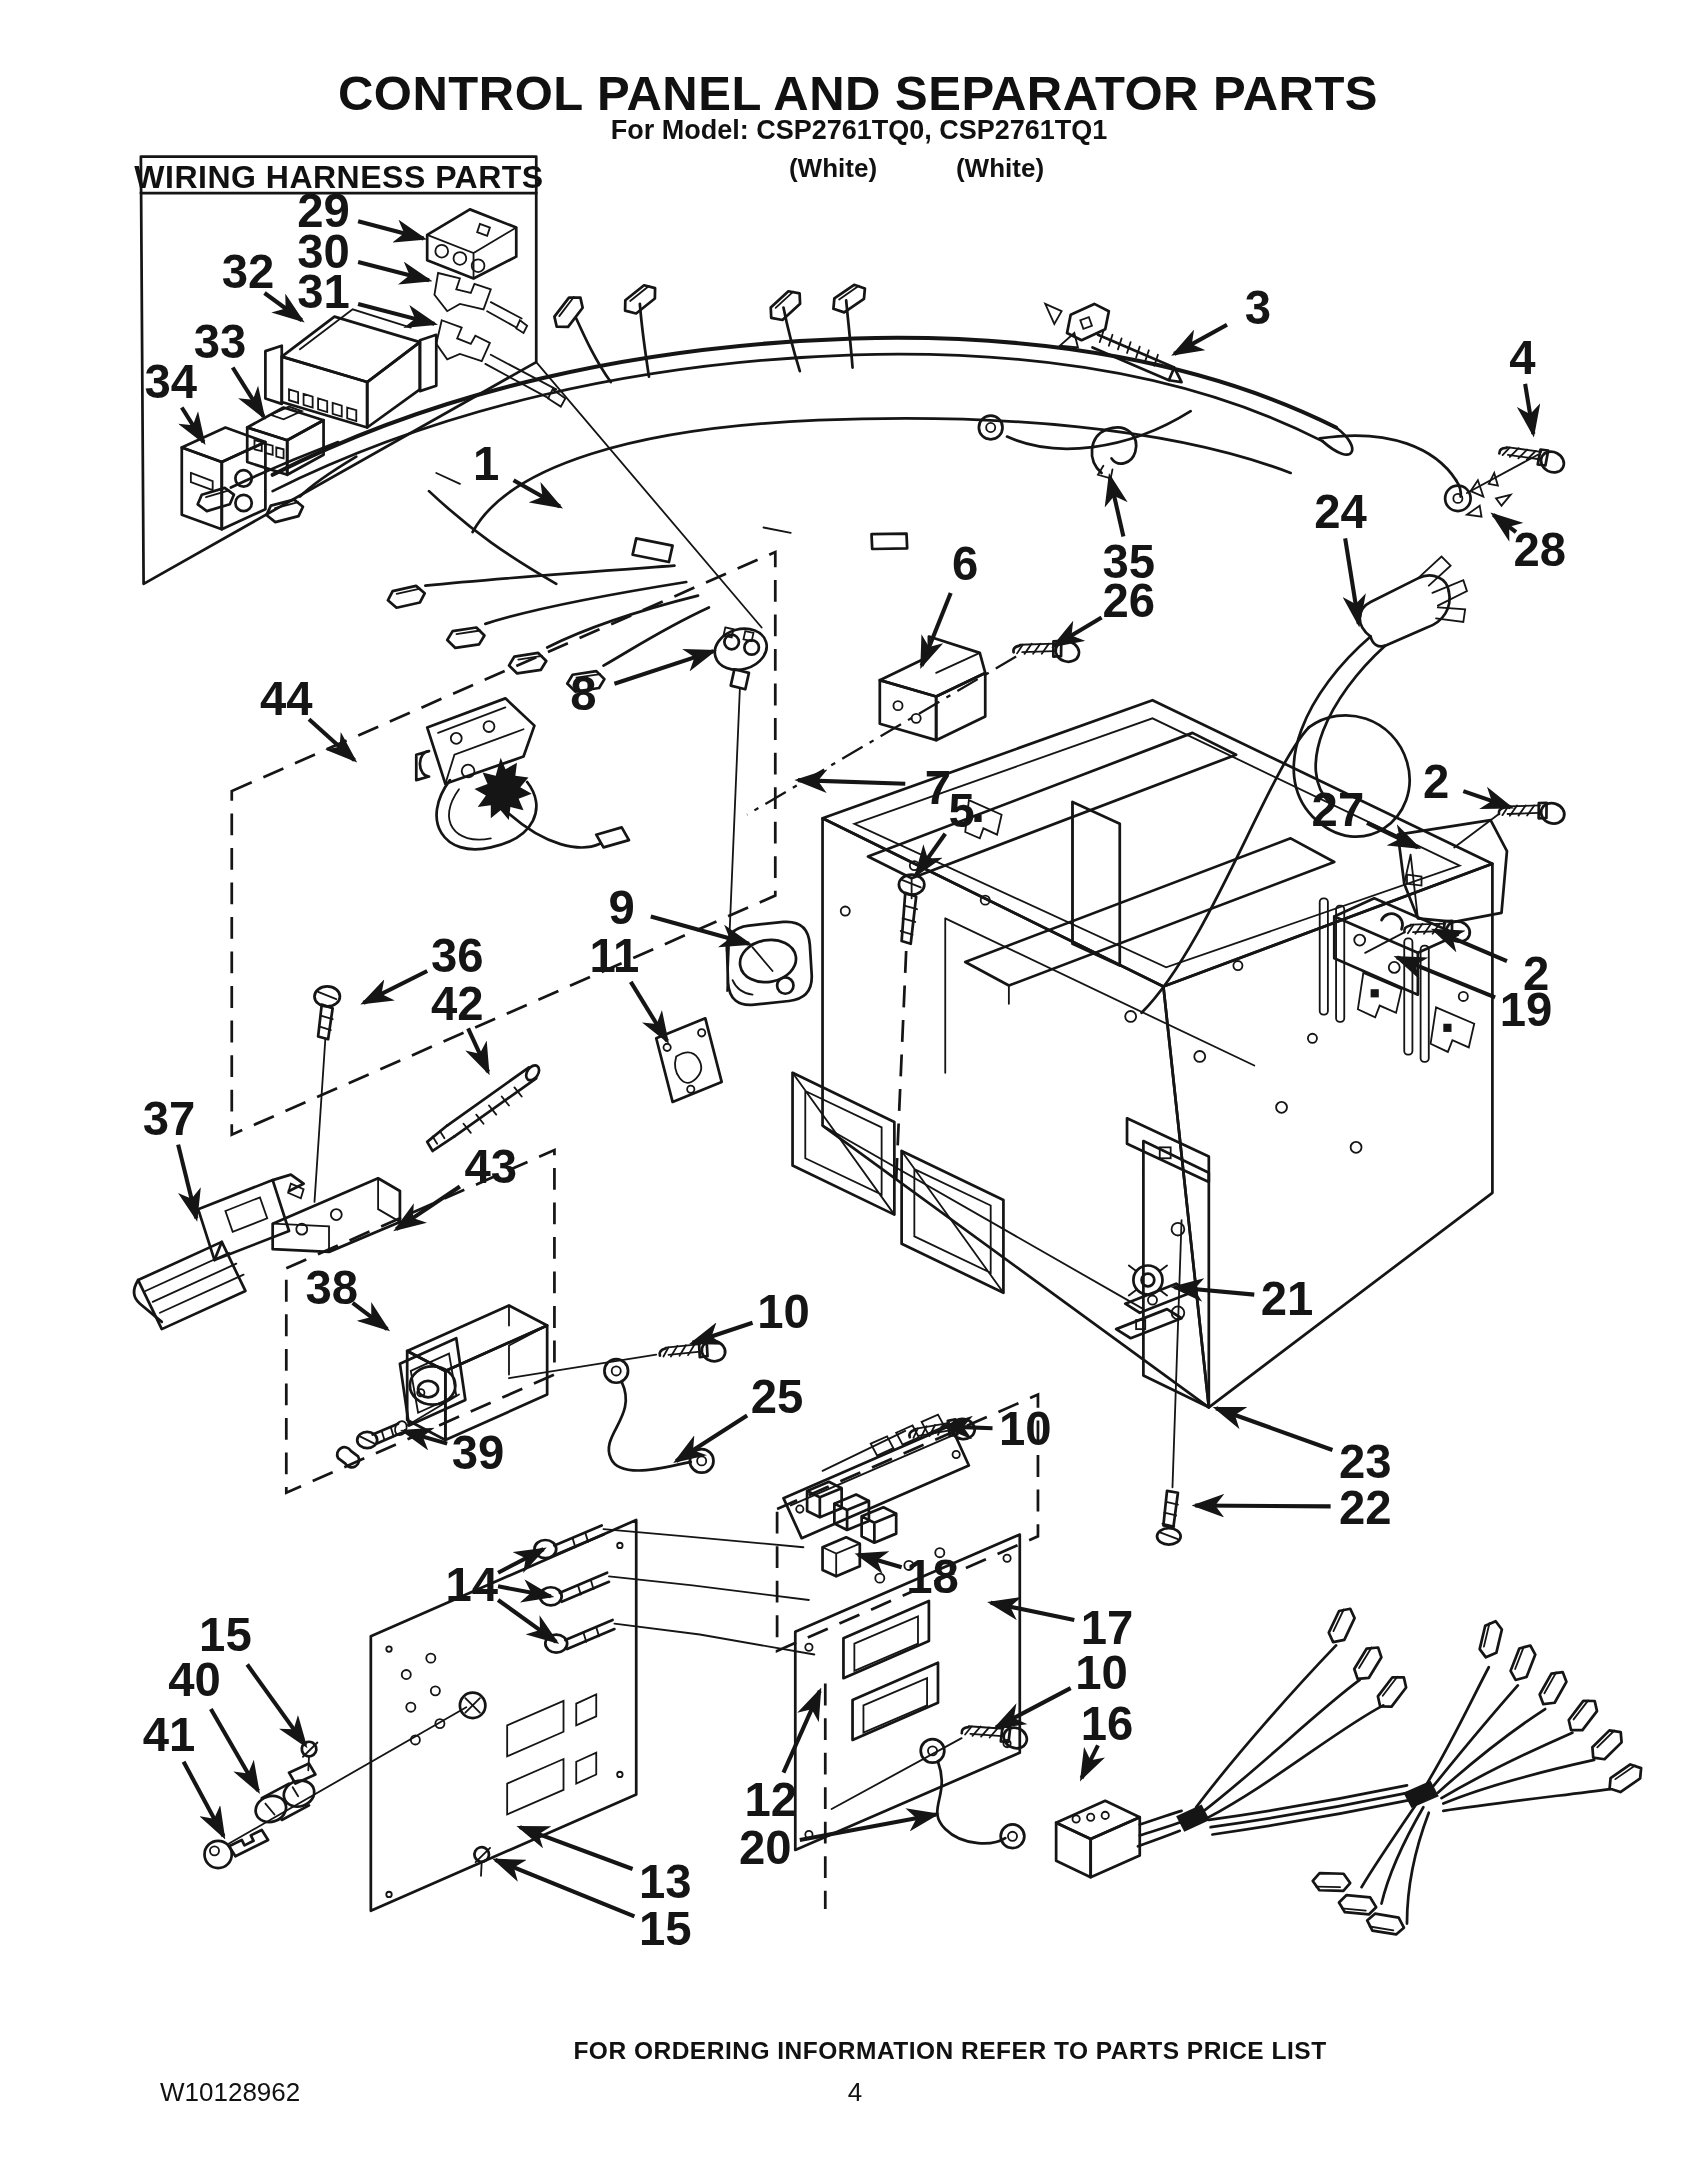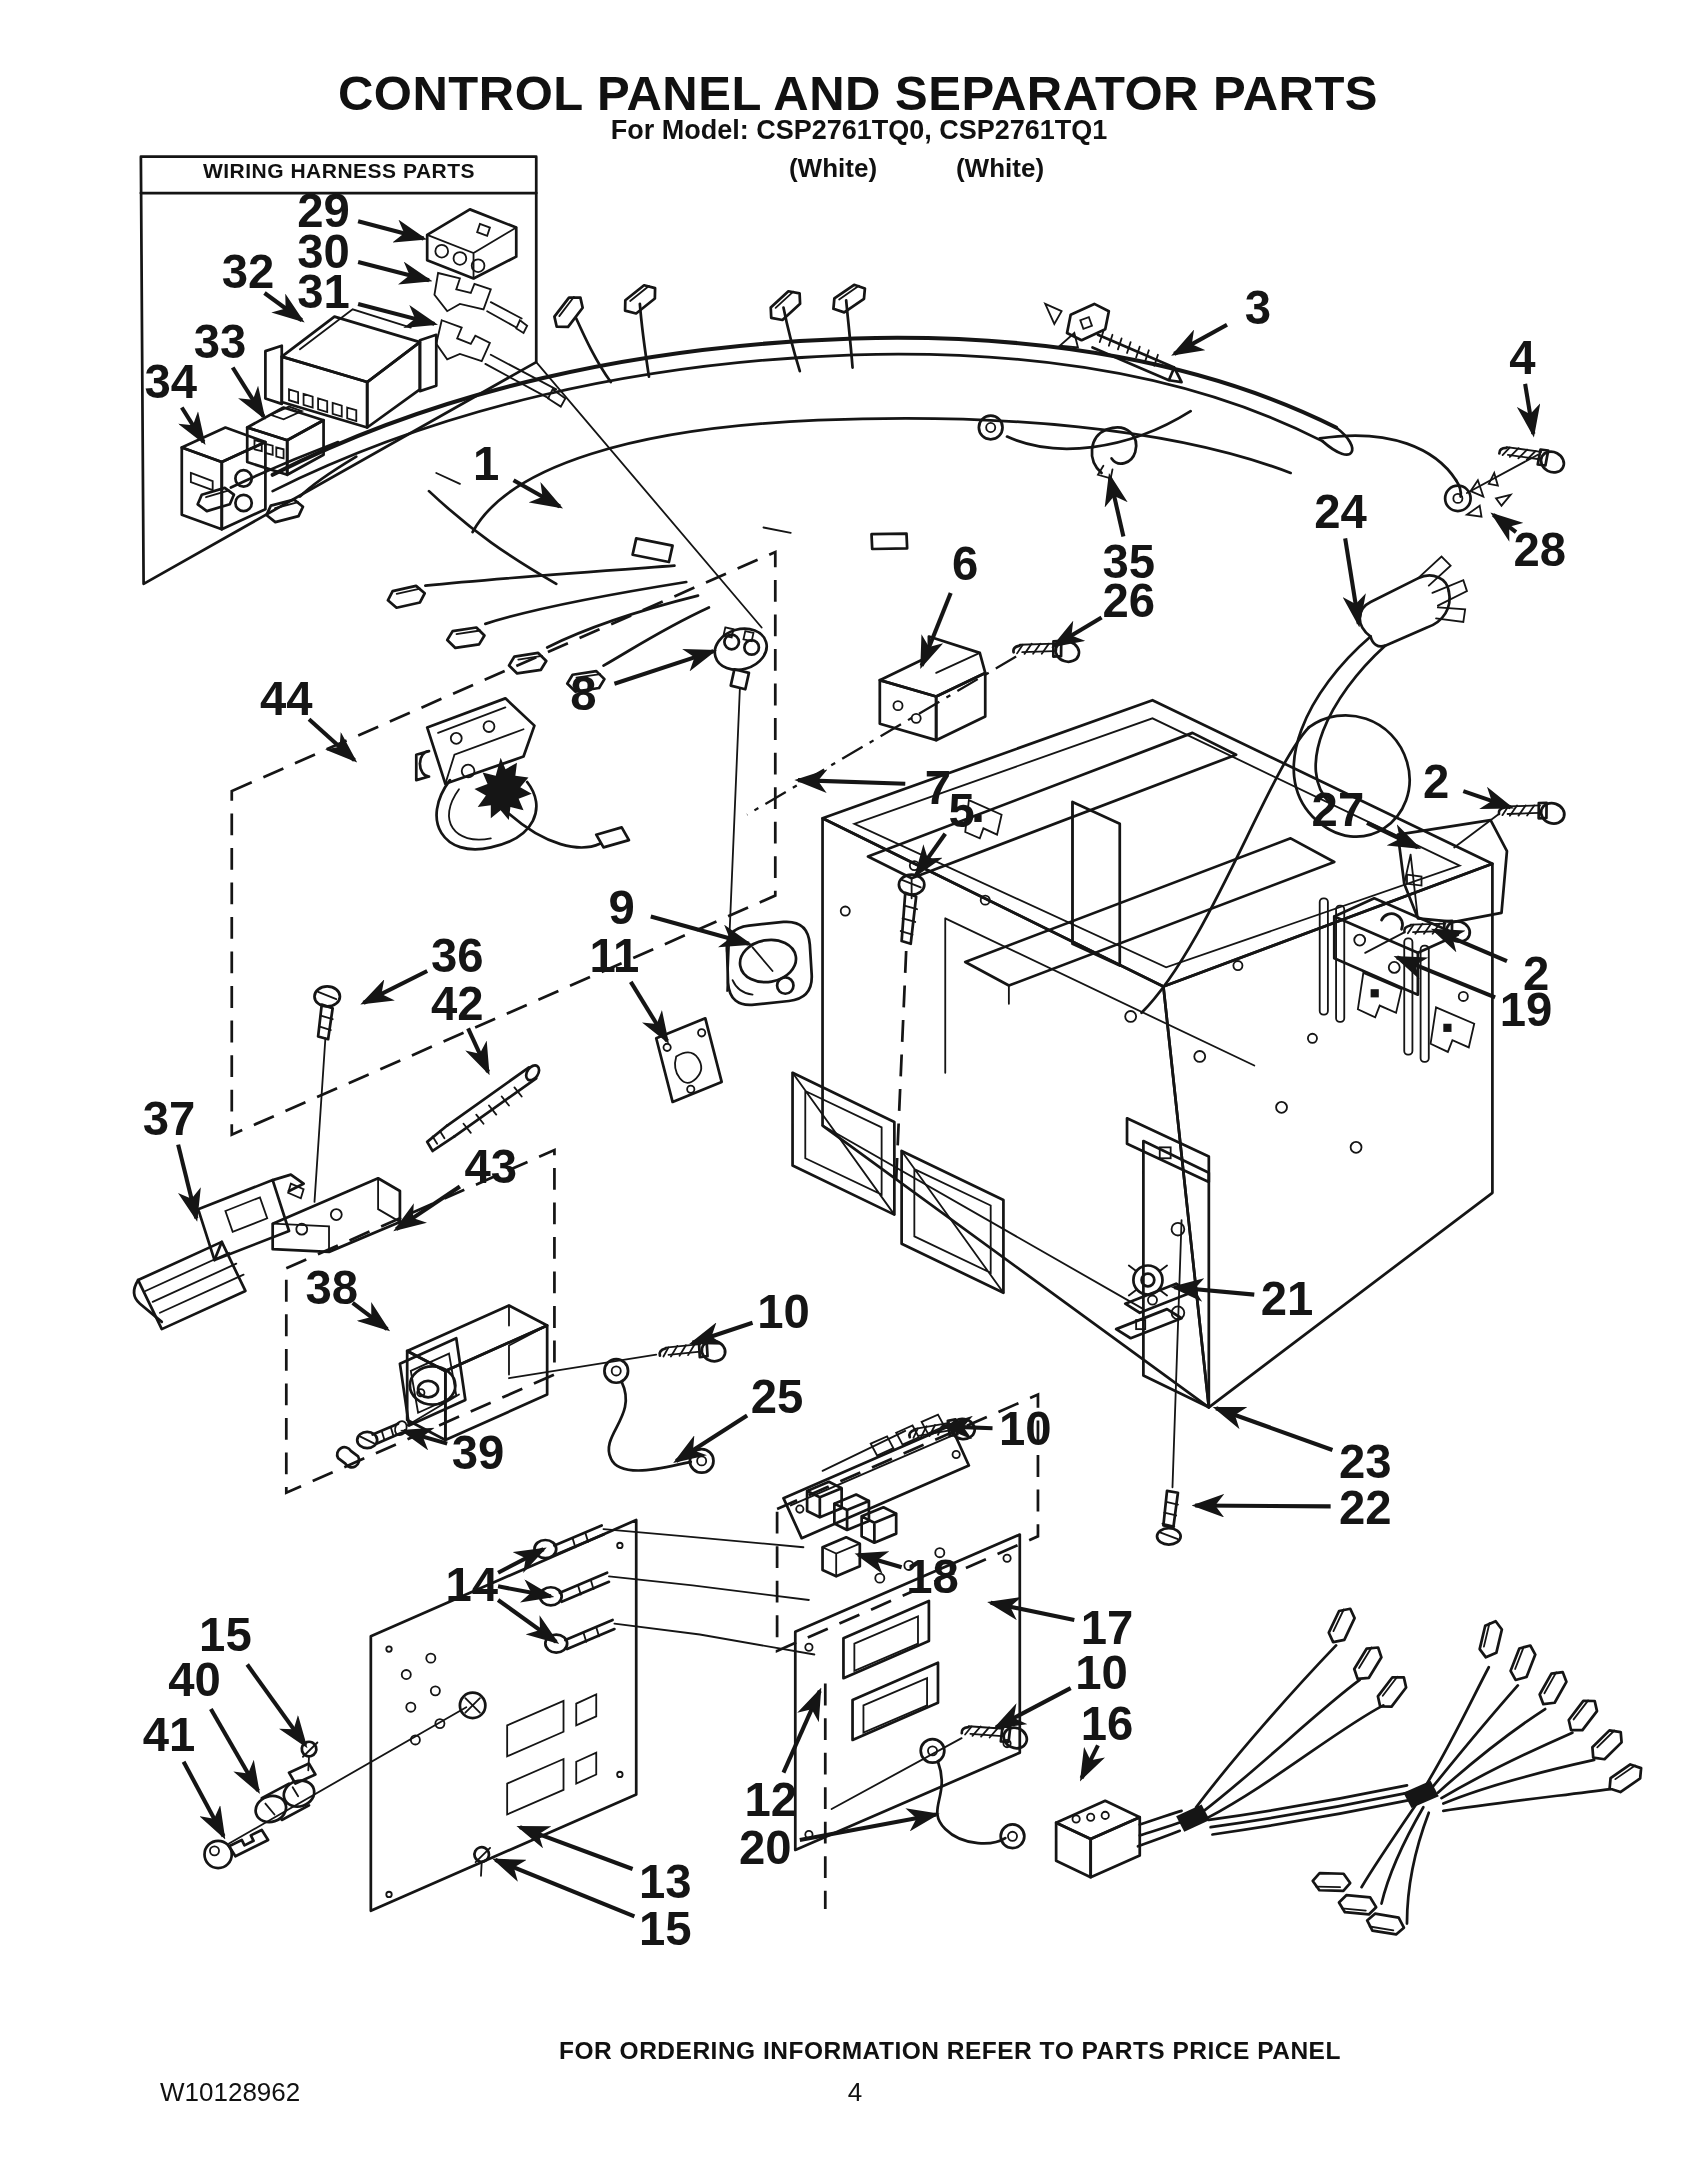--- a/index.html
+++ b/index.html
@@ -5,21 +5,21 @@
   html,body{margin:0;padding:0;}
   body{
     width:1686px;height:2182px;position:relative;background:#ffffff;
     font-family:"Liberation Sans", sans-serif;color:#111;overflow:hidden;
   }
   .abs{position:absolute;white-space:nowrap;}
   .title{top:65px;left:843px;transform:translateX(-50%);font-size:49px;font-weight:bold;letter-spacing:0.5px;margin-left:15px;}
   .subtitle{top:115px;left:859px;transform:translateX(-50%);font-size:27px;font-weight:bold;}
   .white-left{top:153px;left:833px;transform:translateX(-50%);font-size:26px;font-weight:bold;}
   .white-right{top:153px;left:1000px;transform:translateX(-50%);font-size:26px;font-weight:bold;}
-  .inset-title{top:159px;left:339px;transform:translateX(-50%);font-size:21px;font-weight:bold;letter-spacing:0.5px;}
+  .inset-title{top:159px;left:339px;transform:translateX(-50%);font-size:32px;font-weight:bold;letter-spacing:0.5px;}
   .footer{top:2037px;left:950px;transform:translateX(-50%);font-size:24.5px;font-weight:bold;letter-spacing:0.5px;}
   .docnum{top:2077px;left:160px;font-size:26px;}
   .pagenum{top:2077px;left:855px;transform:translateX(-50%);font-size:26px;}
   svg{position:absolute;top:0;left:0;}
   .ink{stroke:#151515;fill:none;stroke-width:3;stroke-linecap:round;stroke-linejoin:round;}
   .thin{stroke:#151515;fill:none;stroke-width:2;stroke-linecap:round;}
   .thick{stroke:#151515;fill:none;stroke-width:4.5;stroke-linecap:round;}
   .dash{stroke:#151515;fill:none;stroke-width:3;stroke-dasharray:24 14;}
   .dashdot{stroke:#151515;fill:none;stroke-width:2.5;stroke-dasharray:26 9 5 9;}
   .fillink{fill:#151515;stroke:none;}
@@ -639,16 +639,16 @@
       <line x1="1208" y1="1920" x2="1190" y2="1956" class="leader" marker-end="url(#ah)"></line>
       <text x="1218" y="1914" class="callout">16</text>
     </g>
 </svg>
 
 <div class="abs title">CONTROL PANEL AND SEPARATOR PARTS</div>
 <div class="abs subtitle">For Model: CSP2761TQ0, CSP2761TQ1</div>
 <div class="abs white-left">(White)</div>
 <div class="abs white-right">(White)</div>
 <div class="abs inset-title">WIRING HARNESS PARTS</div>
-<div class="abs footer">FOR ORDERING INFORMATION REFER TO PARTS PRICE PANEL</div>
+<div class="abs footer">FOR ORDERING INFORMATION REFER TO PARTS PRICE LIST</div>
 <div class="abs docnum">W10128962</div>
 <div class="abs pagenum">4</div>
 
 
 </body></html>

